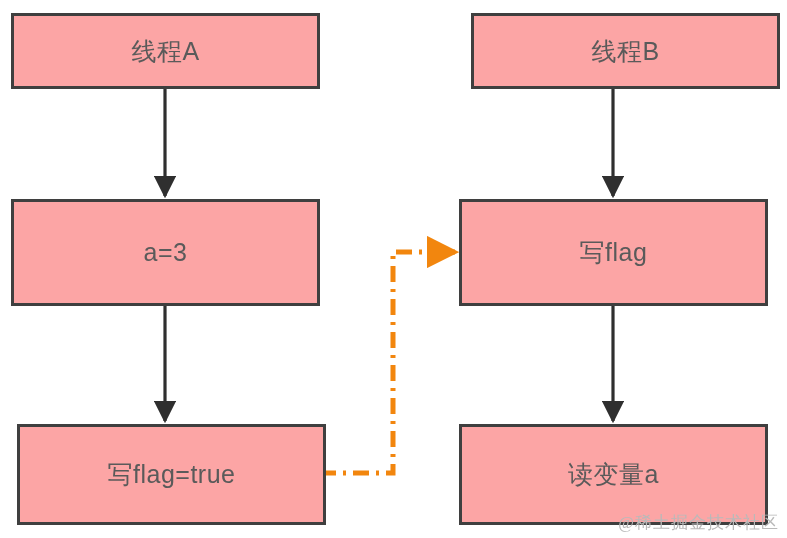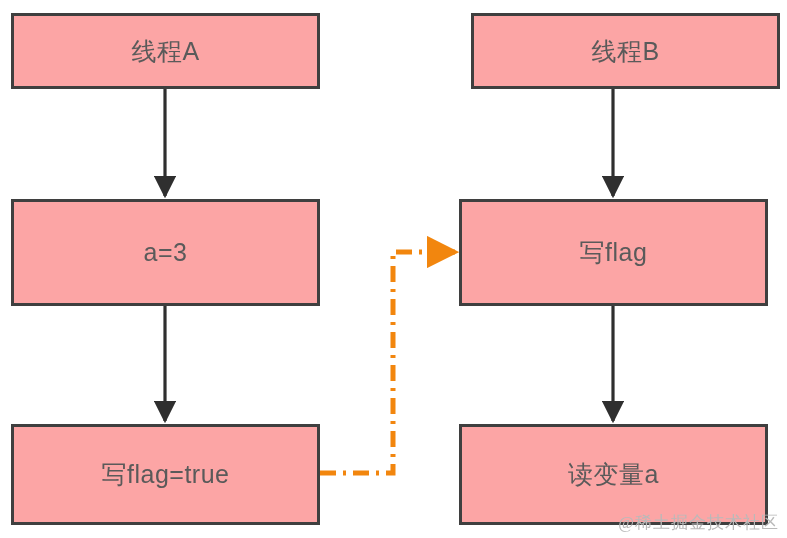--- a/index.html
+++ b/index.html
@@ -80,21 +80,21 @@
   </svg>
 
   <div class="node-box" style="left:11px; top:13px; width:309px; height:76px;">
     <span class="node-label">线程A</span>
   </div>
 
   <div class="node-box" style="left:11px; top:199px; width:309px; height:107px;">
     <span class="node-label">a=3</span>
   </div>
 
-  <div class="node-box" style="left:11px; top:424px; width:309px; height:101px;">
+  <div class="node-box" style="left:17px; top:424px; width:309px; height:101px;">
     <span class="node-label">写flag=true</span>
   </div>
 
   <div class="node-box" style="left:459px; top:13px; width:309px; height:76px;margin-left:12px;">
     <span class="node-label">线程B</span>
   </div>
 
   <div class="node-box" style="left:459px; top:199px; width:309px; height:107px;">
     <span class="node-label">写flag</span>
   </div>

